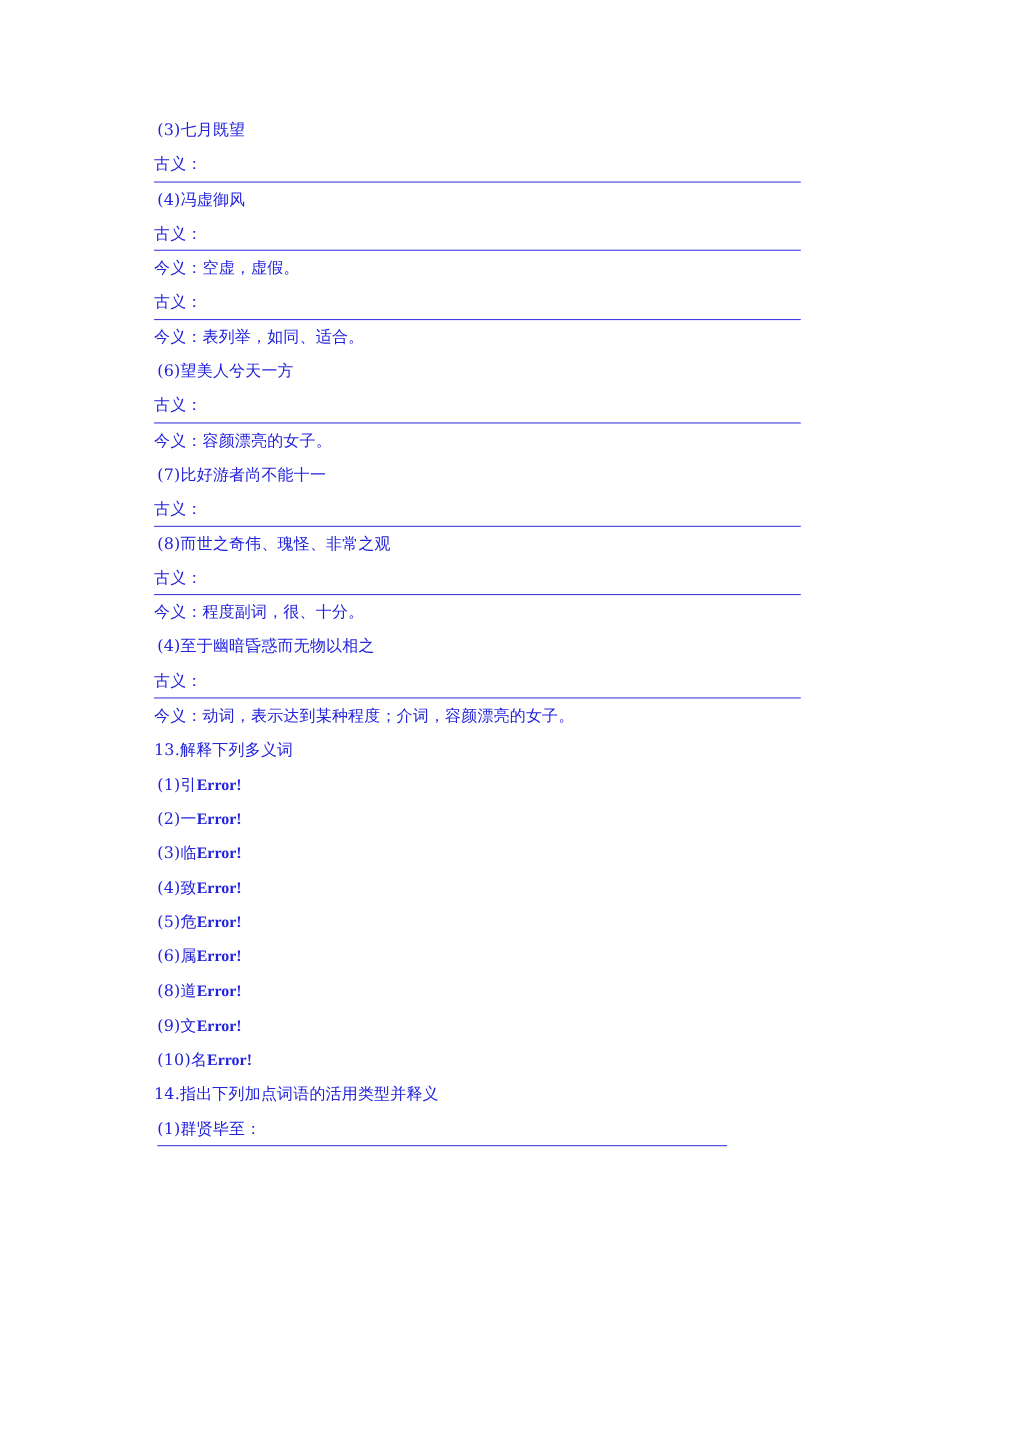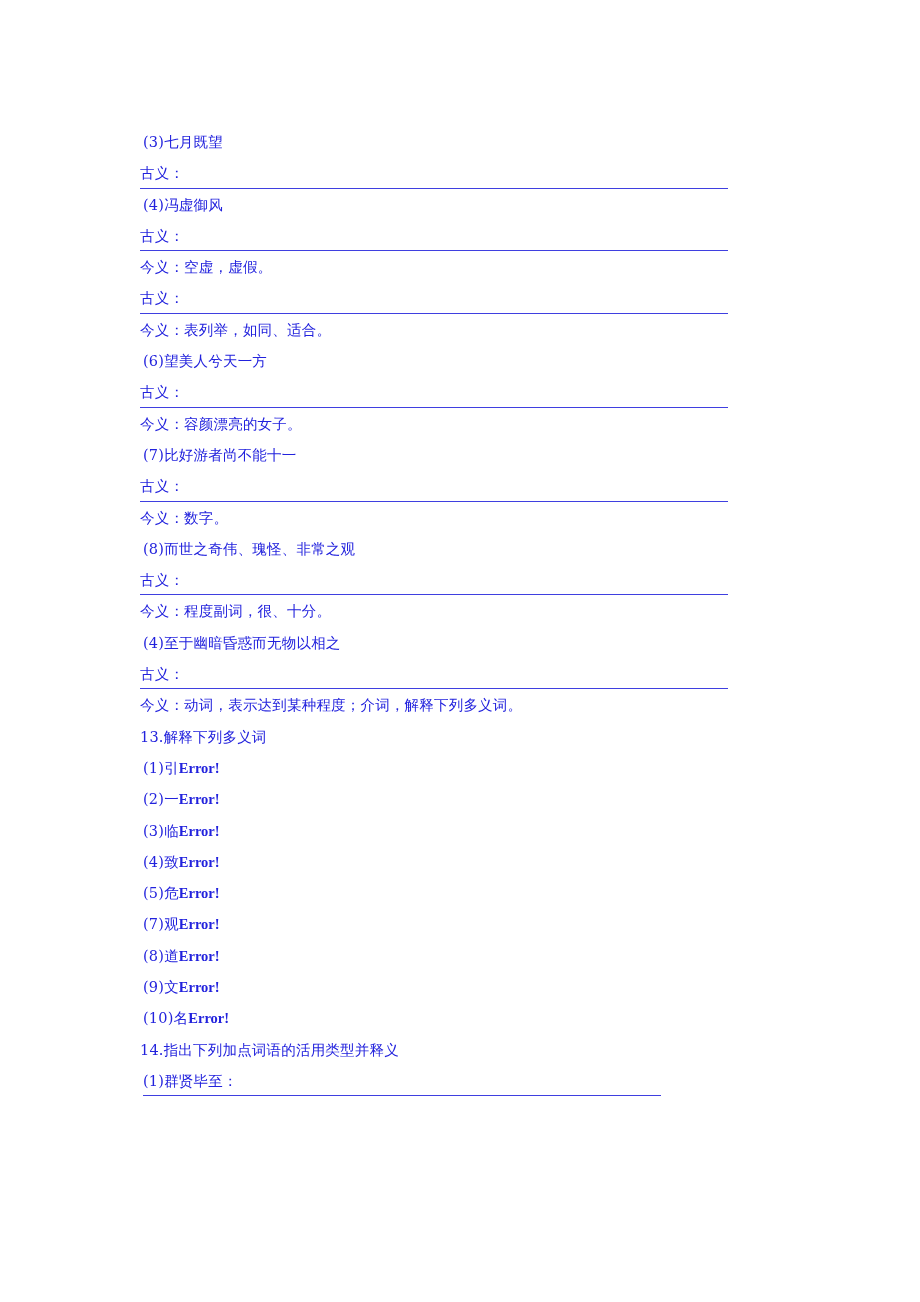--- a/index.html
+++ b/index.html
@@ -20,21 +20,20 @@
     top: 0;
     width: 920px;
     height: 1302px;
     background: #ffffff;
   }
   .content {
     position: absolute;
     left: 140px;
     top: 104px;
     width: 640px;
-    margin-top: 23px;
   }
   .line {
     color: #2222dd;
     font-size: 14.5px;
     line-height: 31.3px;
     height: 31.3px;
     white-space: nowrap;
     letter-spacing: 0.2px;
   }
   .line.indent {
@@ -101,50 +100,49 @@
       <span class="blank-label">古义：</span>
       <span class="blank-rule rule-long"></span>
     </div>
     <div class="line"><span>今义：</span><span>容颜漂亮的女子。</span></div>
 
     <div class="line indent">(7)比好游者尚不能十一</div>
     <div class="line blank-row">
       <span class="blank-label">古义：</span>
       <span class="blank-rule rule-long"></span>
     </div>
-    <div class="line"><span>今义：</span><span>数字。</span></div>
 
     <div class="line indent">(8)而世之奇伟、瑰怪、非常之观</div>
     <div class="line blank-row">
       <span class="blank-label">古义：</span>
       <span class="blank-rule rule-long"></span>
     </div>
     <div class="line"><span>今义：</span><span>程度副词，很、十分。</span></div>
 
     <div class="line indent">(4)至于幽暗昏惑而无物以相之</div>
     <div class="line blank-row">
       <span class="blank-label">古义：</span>
       <span class="blank-rule rule-long"></span>
     </div>
-    <div class="line"><span>今义：</span><span>动词，表示达到某种程度；介词，解释下列多义词。</span></div>
+    <div class="line"><span>今义：</span><span>动词，表示达到某种程度；介词，容颜漂亮的女子。</span></div>
 
     <div class="line">13.解释下列多义词</div>
 
     <div class="line indent"><span class="num">(1)</span><span class="cjk">引</span><span class="err">Error!</span></div>
 
     <div class="line indent"><span class="num">(2)</span><span class="cjk">一</span><span class="err">Error!</span></div>
 
     <div class="line indent"><span class="num">(3)</span><span class="cjk">临</span><span class="err">Error!</span></div>
 
     <div class="line indent"><span class="num">(4)</span><span class="cjk">致</span><span class="err">Error!</span></div>
 
     <div class="line indent"><span class="num">(5)</span><span class="cjk">危</span><span class="err">Error!</span></div>
 
+    <div class="line indent"><span class="num">(6)</span><span class="cjk">属</span><span class="err">Error!</span></div>
 
-    <div class="line indent"><span class="num">(7)</span><span class="cjk">观</span><span class="err">Error!</span></div>
 
     <div class="line indent"><span class="num">(8)</span><span class="cjk">道</span><span class="err">Error!</span></div>
 
     <div class="line indent"><span class="num">(9)</span><span class="cjk">文</span><span class="err">Error!</span></div>
 
     <div class="line indent"><span class="num">(10)</span><span class="cjk">名</span><span class="err">Error!</span></div>
 
     <div class="line">14.指出下列加点词语的活用类型并释义</div>
     <div class="line blank-row indent">
       <span class="blank-label">(1)群贤毕至：</span>

